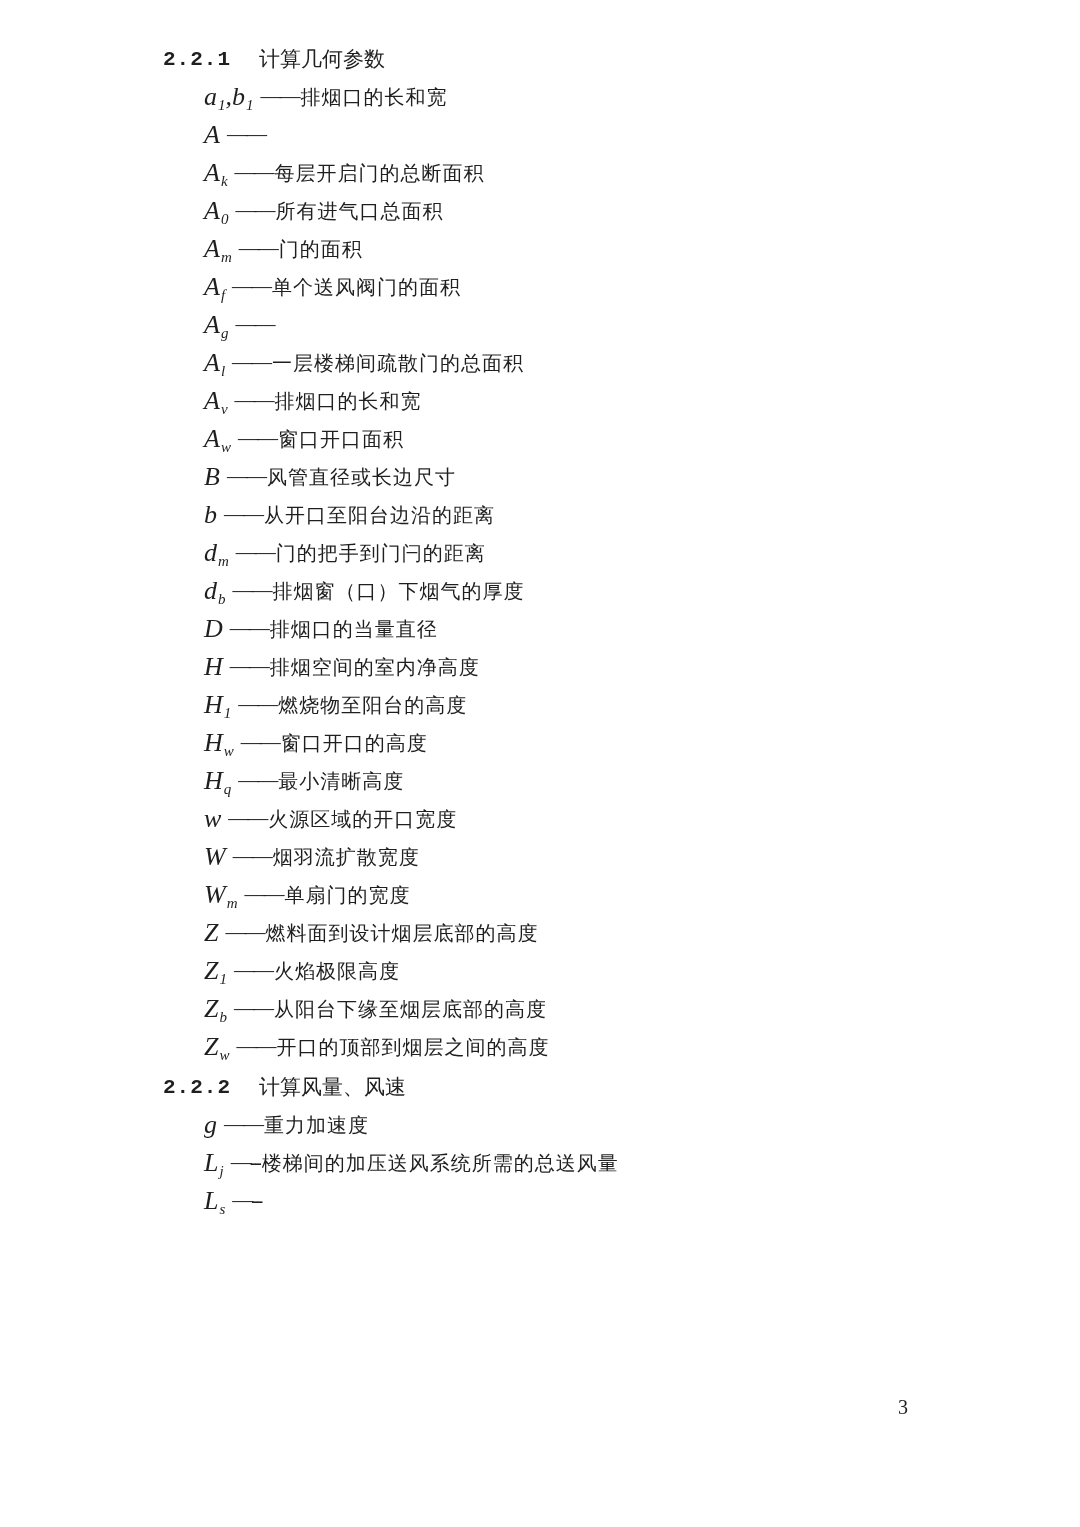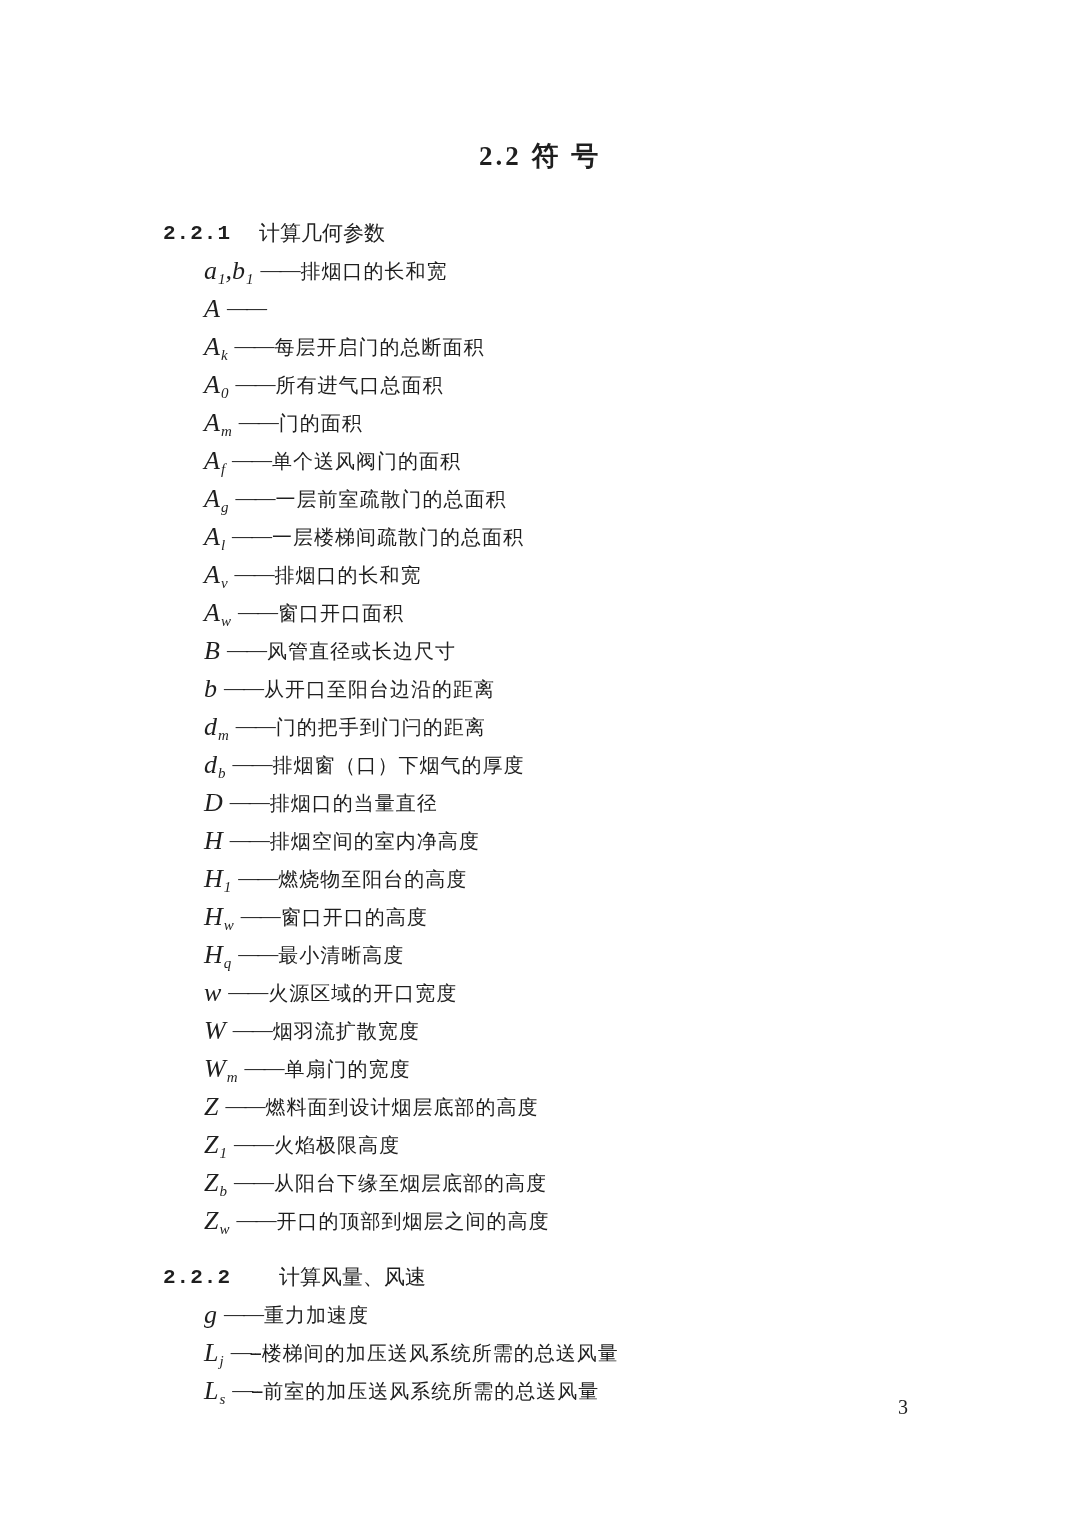--- a/index.html
+++ b/index.html
@@ -57,28 +57,27 @@
     letter-spacing: -2px;
     font-size: 21px;
   }
   .desc { font-size: 20px; letter-spacing: 1px; }
   .page-number {
     position: absolute;
     top: 1396px;
     left: 898px;
     font-size: 20px;
   }
-  .sec2 .section-head { margin-top: 16px; gap: 20px; }
+  .sec2 .section-head { margin-top: 0; }
 </style>
 </head>
 <body>
 
 <div class="page">
 
-  <div class="title">2.2 符 号</div>
 
   <div class="sec1">
     <div class="section-head">
       <span class="sec-num">2.2.1</span>
       <span class="sec-title">计算几何参数</span>
     </div>
     <div class="entries">
         <div class="entry">
           <span class="sym"><i>a</i><sub>1</sub>,<i>b</i><sub>1</sub></span>
           <span class="dash">——</span>
@@ -104,21 +103,20 @@
           <span class="desc">门的面积</span>
         </div>
         <div class="entry">
           <span class="sym"><i>A</i><sub>f</sub></span>
           <span class="dash">——</span>
           <span class="desc">单个送风阀门的面积</span>
         </div>
         <div class="entry">
           <span class="sym"><i>A</i><sub>g</sub></span>
           <span class="dash">——</span>
-          <span class="desc">一层前室疏散门的总面积</span>
         </div>
         <div class="entry">
           <span class="sym"><i>A</i><sub>l</sub></span>
           <span class="dash">——</span>
           <span class="desc">一层楼梯间疏散门的总面积</span>
         </div>
         <div class="entry">
           <span class="sym"><i>A</i><sub>v</sub></span>
           <span class="dash">——</span>
           <span class="desc">排烟口的长和宽</span>
@@ -223,20 +221,19 @@
           <span class="desc">重力加速度</span>
         </div>
         <div class="entry">
           <span class="sym"><i>L</i><sub>j</sub></span>
           <span class="dash">—--</span>
           <span class="desc">楼梯间的加压送风系统所需的总送风量</span>
         </div>
         <div class="entry">
           <span class="sym"><i>L</i><sub>s</sub></span>
           <span class="dash">—--</span>
-          <span class="desc">前室的加压送风系统所需的总送风量</span>
         </div>
       </div>
   </div>
 
   <div class="page-number">3</div>
 
 </div>
 
 </body></html>

